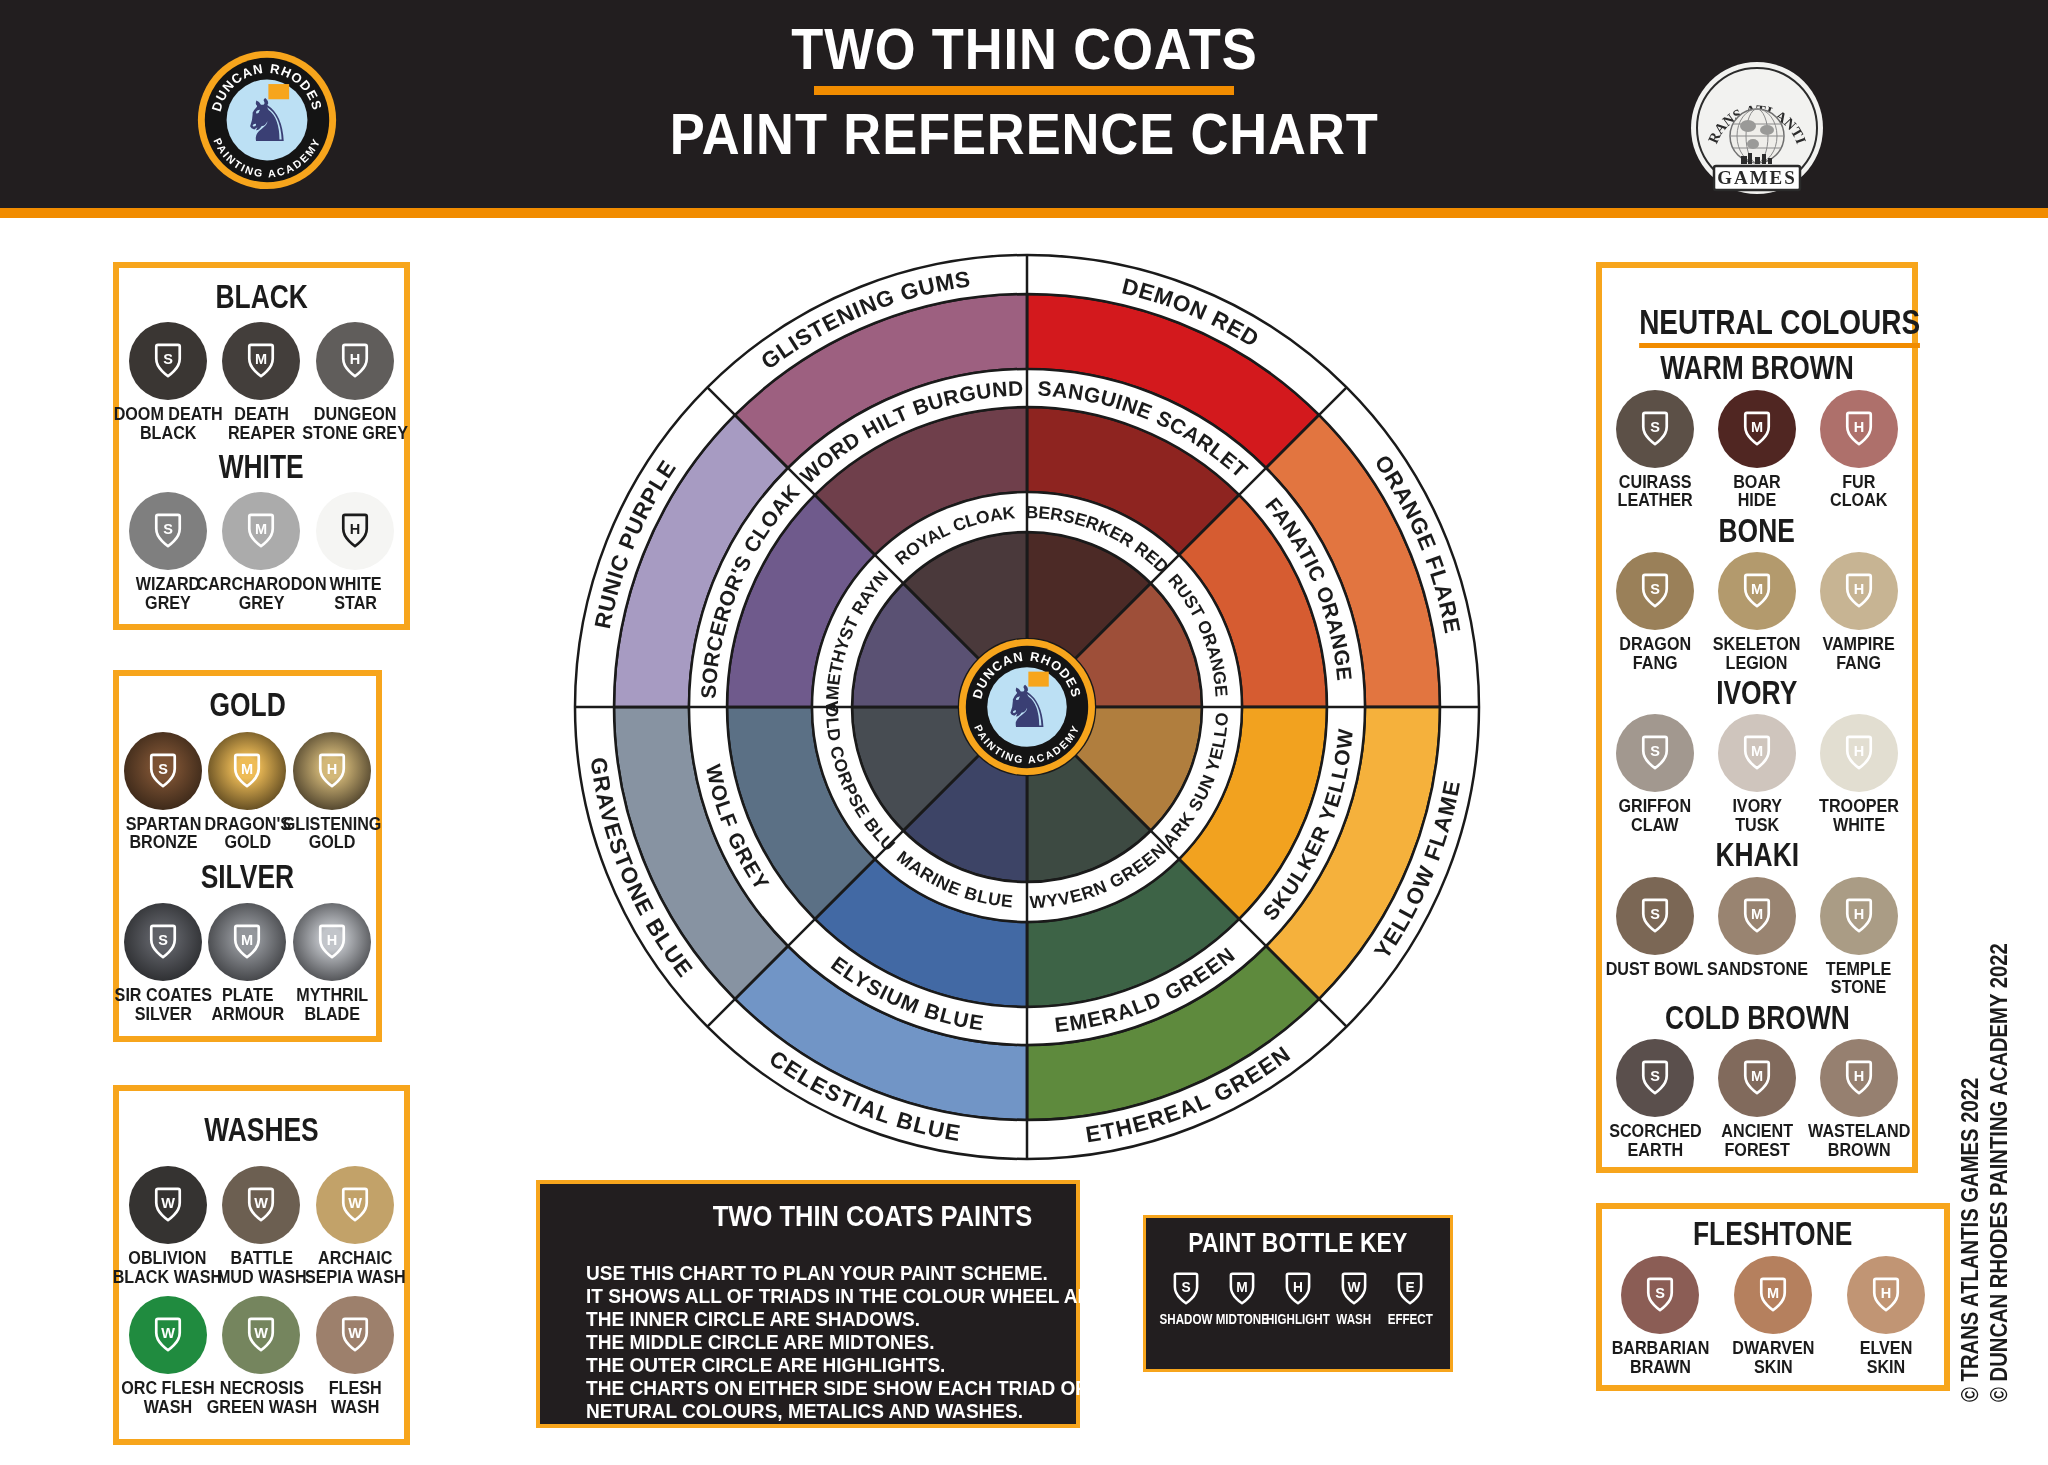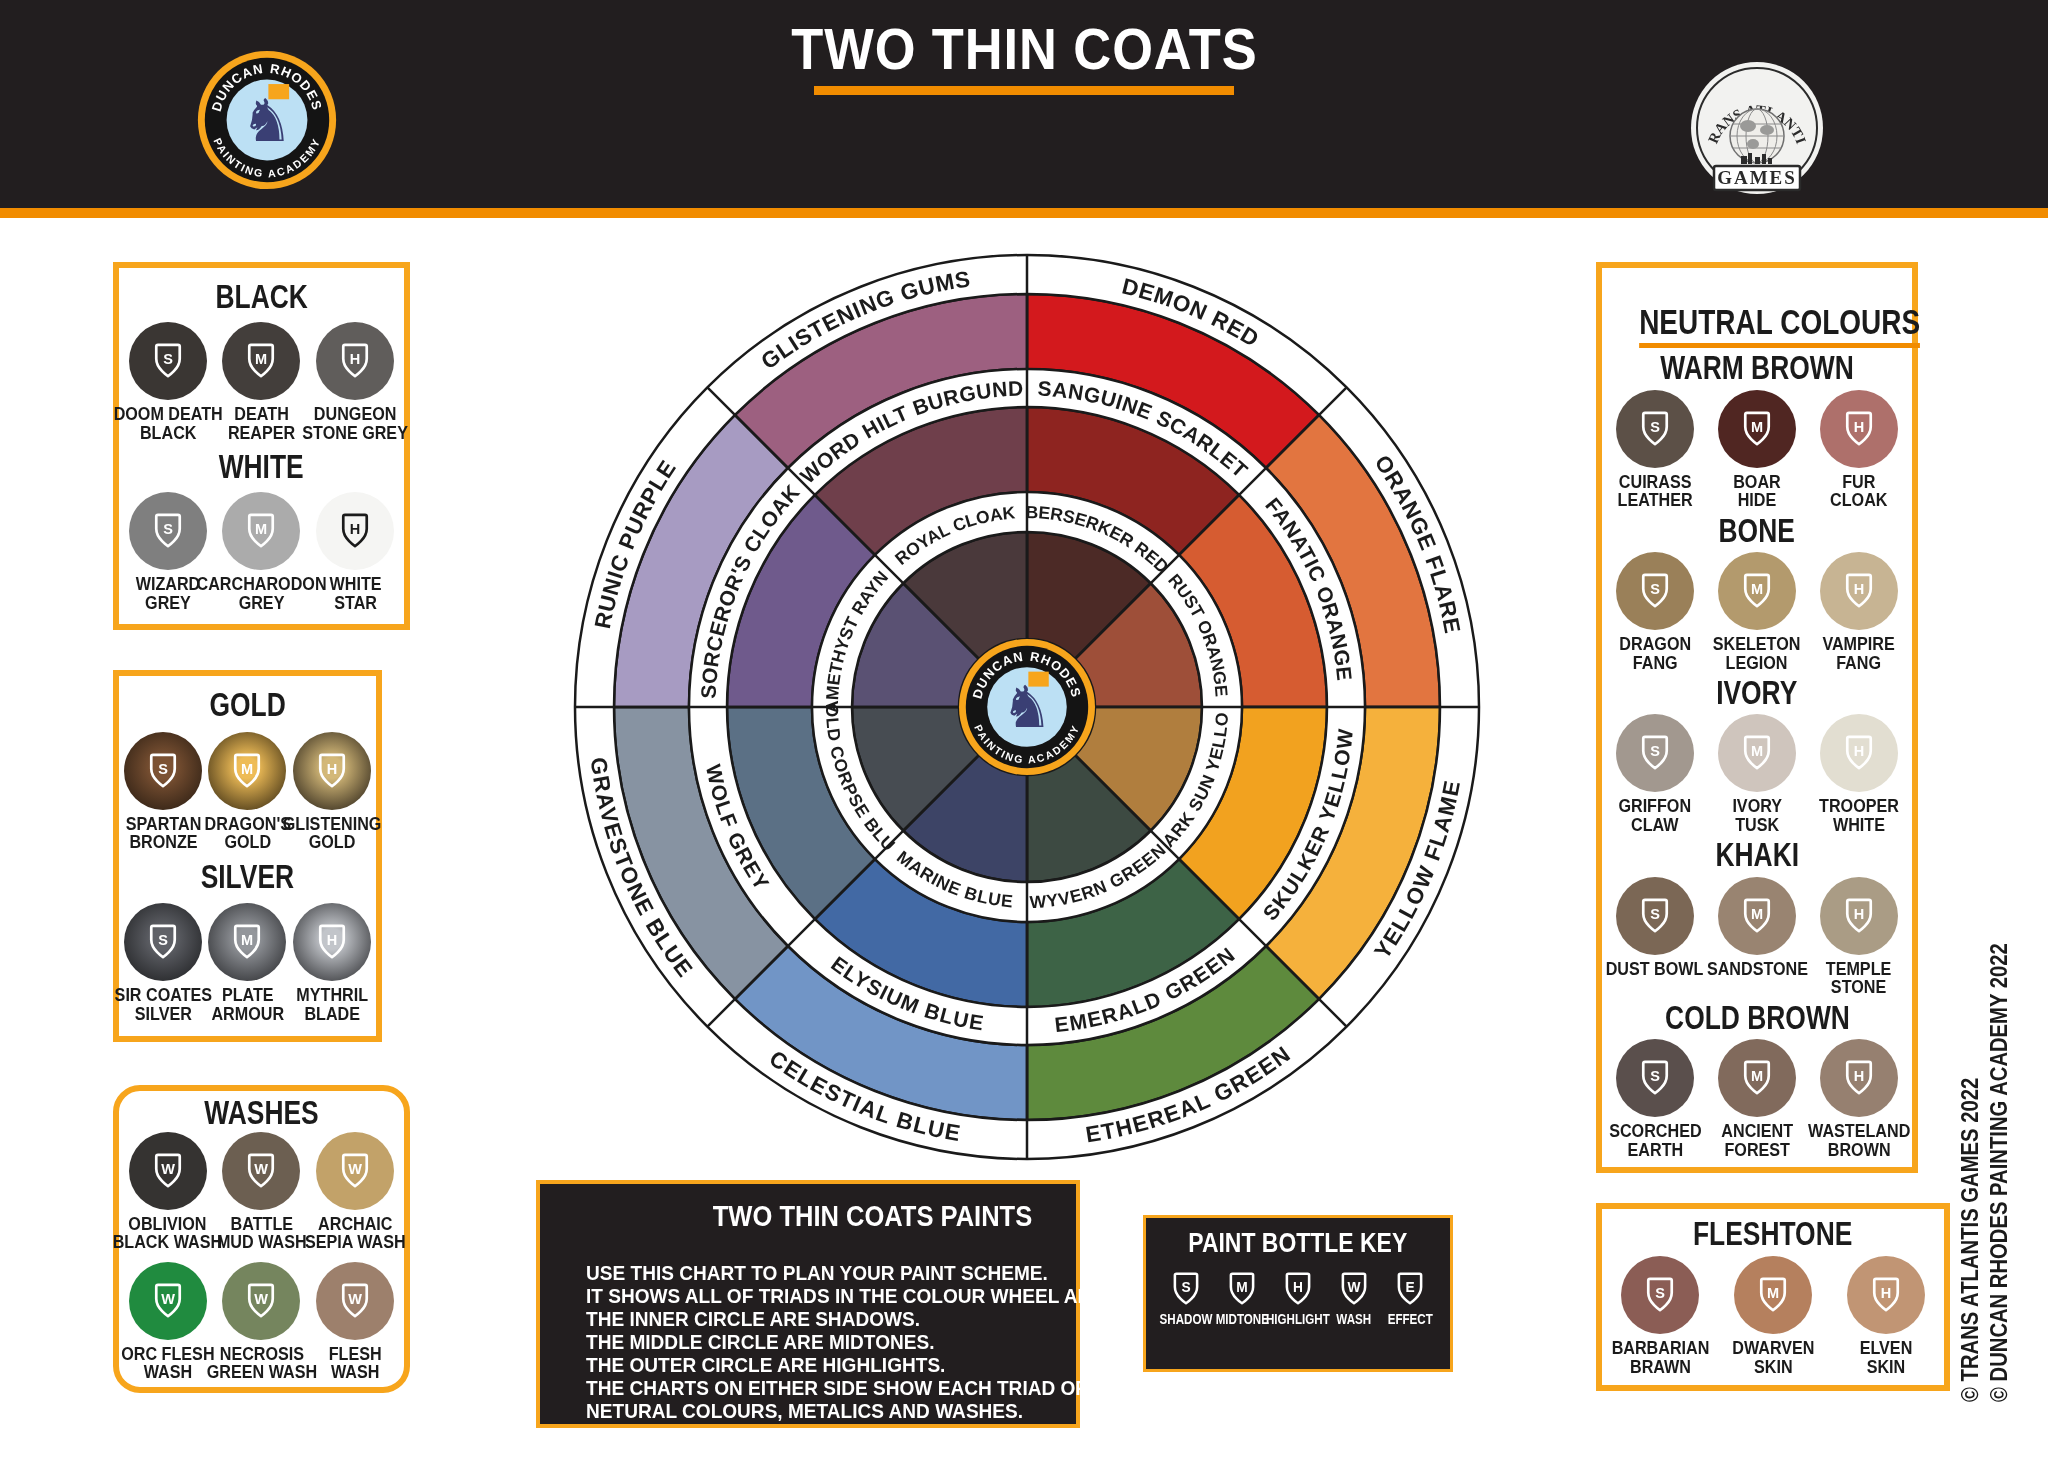--- a/index.html
+++ b/index.html
@@ -15,21 +15,21 @@
   #title-underline { width:420px; height:9px; background:var(--accent); margin:4px auto 6px; }
   .logo { position:absolute; }
   #logo-duncan { left:195px; top:48px; width:144px; height:144px; }
   #logo-trans { left:1682px; top:58px; width:150px; height:150px; }
 
   
   .panel { position:absolute; border:6px solid var(--panel-border); background:#fff;
            display:flex; flex-direction:column; justify-content:space-evenly; padding:4px 2px; }
   #panel-black-white { left:113px; top:262px; width:297px; height:368px; }
   #panel-metallics   { left:113px; top:670px; width:269px; height:372px; }
-  #panel-washes      { left:113px; top:1085px; width:297px; height:308px;border-radius:27px; }
+  #panel-washes      { left:113px; top:1085px; width:297px; height:360px; }
   #panel-neutral     { left:1596px; top:262px; width:322px; height:911px; }
   #panel-fleshtone   { left:1596px; top:1203px; width:354px; height:188px; }
 
   .panel-title { text-align:center; font-weight:bold; font-size:35px; color:var(--ink);margin-top:26px; }
   .panel-title span { display:inline-block; transform:scaleX(0.8); border-bottom:5px solid var(--accent); padding-bottom:1px; white-space:nowrap; }
   .section-heading { text-align:center; font-weight:bold; font-size:33px; color:var(--ink); line-height:1.05; }
   .section-heading span { display:inline-block; transform:scaleX(0.8); white-space:nowrap; }
   .swatch-row { display:flex; flex-wrap:wrap; justify-content:space-around; row-gap:10px; }
   .swatch-cell { width:33.3%; display:flex; flex-direction:column; align-items:center; }
   .swatch-circle { width:78px; height:78px; border-radius:50%; display:flex; align-items:center; justify-content:center; }
@@ -76,20 +76,21 @@
           </defs>
           <text font-size="13.68" font-weight="bold" fill="#FFFFFF" letter-spacing="2.16" text-anchor="middle" font-family="&quot;Liberation Sans&quot;, sans-serif"><textPath href="#arcTh" startOffset="50%" dominant-baseline="central">DUNCAN RHODES</textPath></text>
           <text font-size="11.16" font-weight="bold" fill="#FFFFFF" letter-spacing="1.44" text-anchor="middle" font-family="&quot;Liberation Sans&quot;, sans-serif"><textPath href="#arcBh" startOffset="50%" dominant-baseline="central">PAINTING ACADEMY</textPath></text>
           <text x="75" y="96.6" text-anchor="middle" font-size="61.199999999999996" fill="#3A3F74" font-family="&quot;DejaVu Sans&quot;, sans-serif">♞</text>
           <rect x="76.44" y="37.56" width="21.599999999999998" height="15.84" fill="#F7A51C"></rect>
         </g>
       </svg>
     <div id="title-block">
       <div><span class="title-line">TWO THIN COATS</span></div>
       <div id="title-underline"></div>
+      <div><span class="title-line">PAINT REFERENCE CHART</span></div>
     </div>
     <svg id="logo-trans" class="logo" viewBox="0 0 150 150">
         <g>
           <circle cx="75" cy="70" r="66" fill="#F2F2F0"></circle>
           <circle cx="75" cy="70" r="60" fill="none" stroke="#2B2B2B" stroke-width="2"></circle>
           <defs>
             <path id="arcTA" d="M30.30034373412778 84.52379873562252 A47 47 0 0 1 119.69965626587222 84.52379873562252" fill="none"></path>
           </defs>
           <text font-size="14.5" font-weight="bold" fill="#2B2B2B" letter-spacing="1" text-anchor="middle" font-family="&quot;Liberation Serif&quot;, serif"><textPath href="#arcTA" startOffset="50%" dominant-baseline="central">TRANS ATLANTIS</textPath></text>
           <g>

